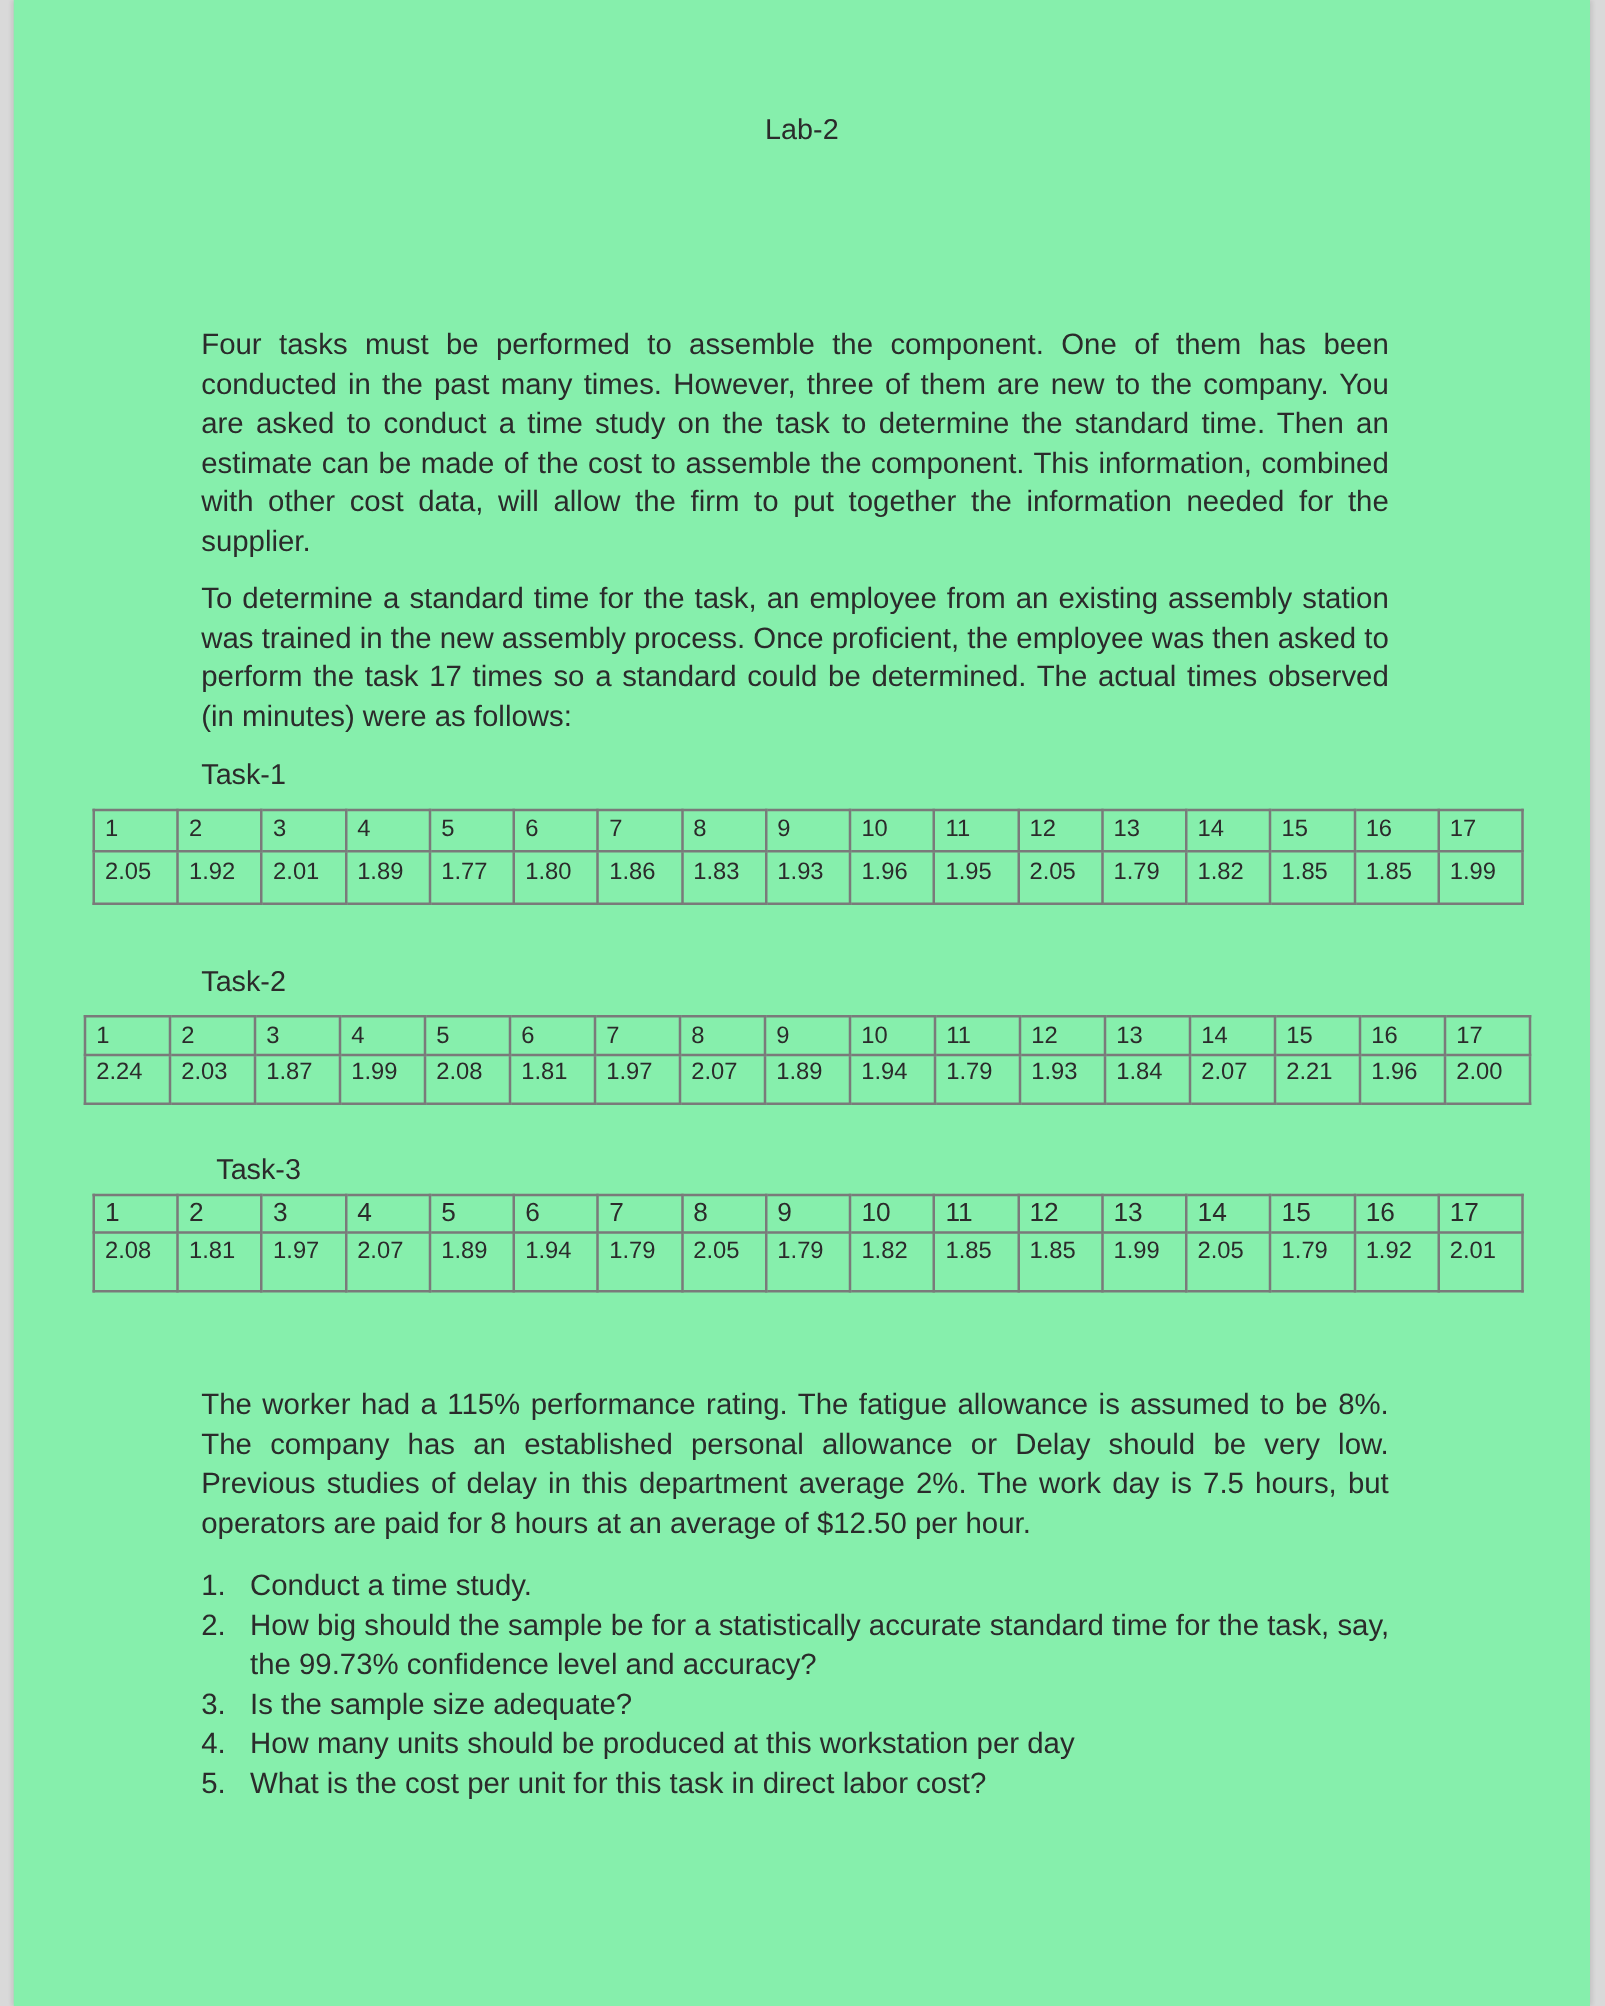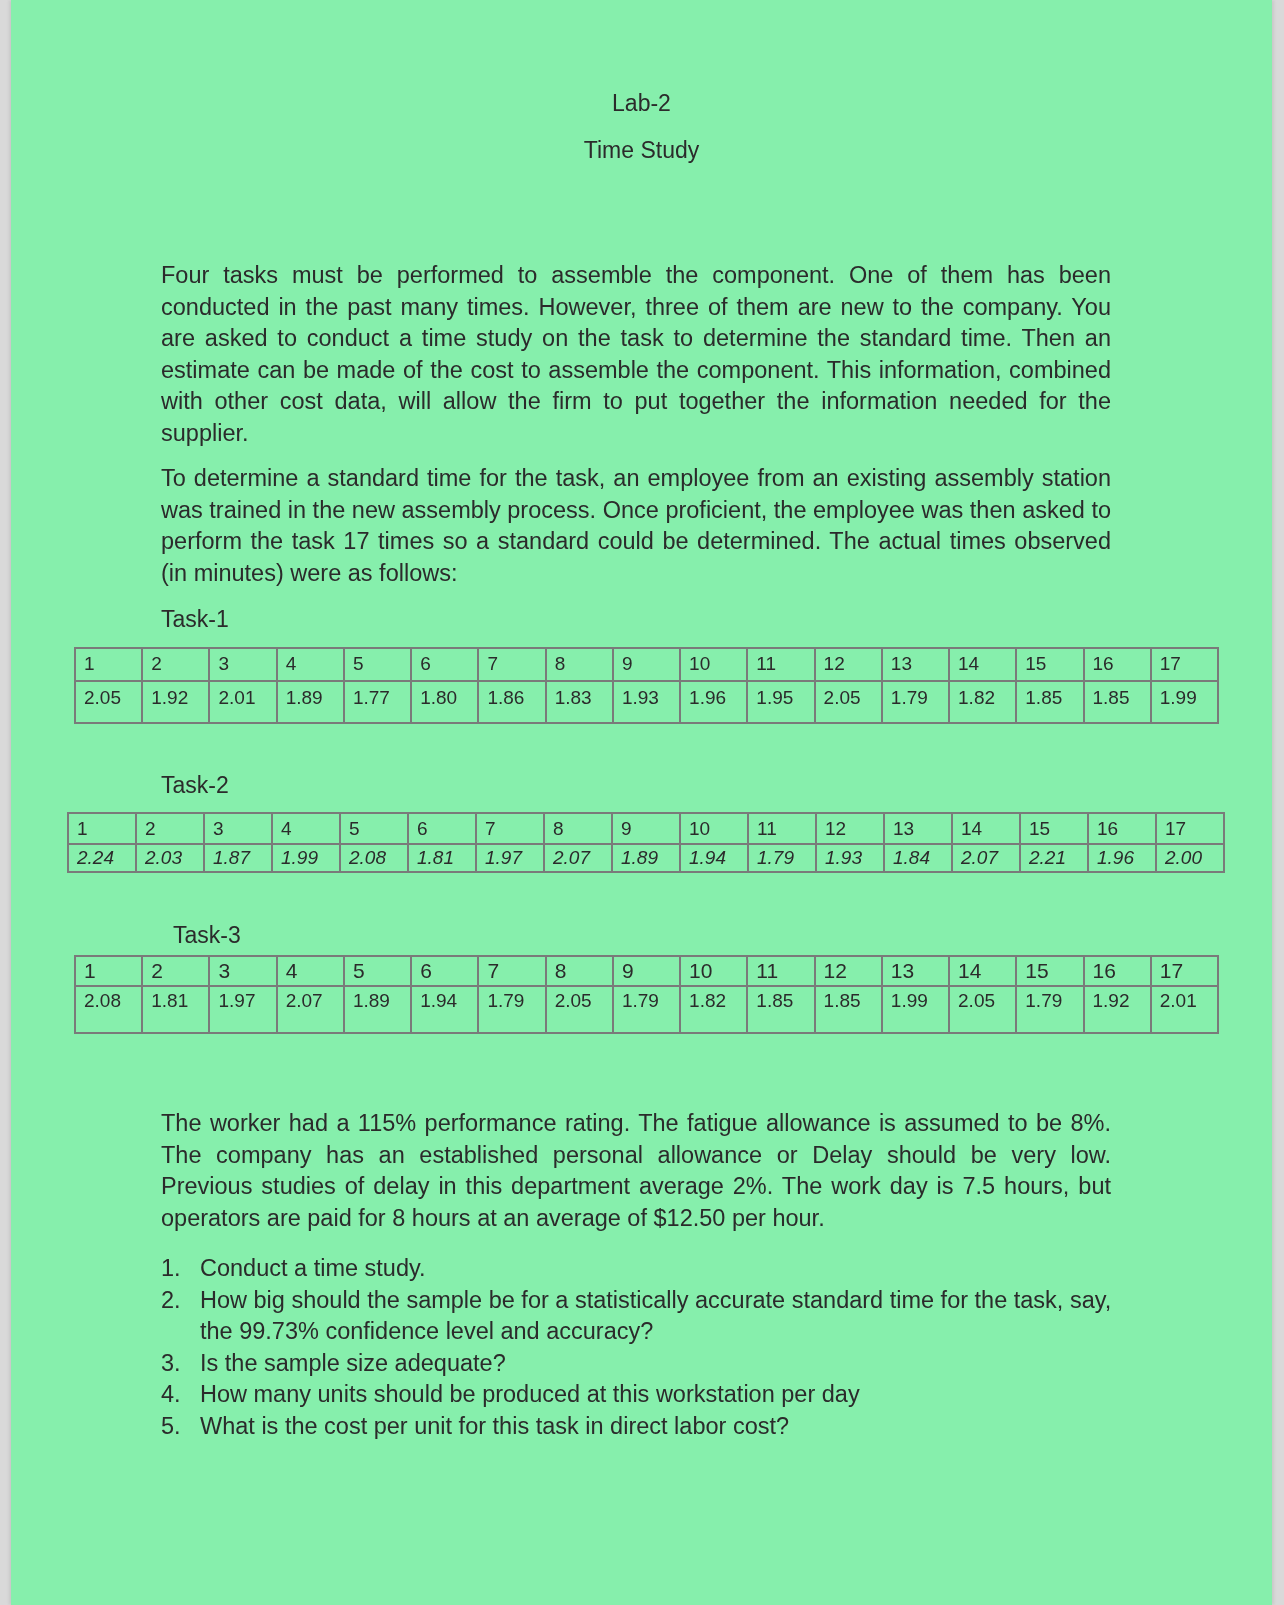--- a/index.html
+++ b/index.html
@@ -54,21 +54,21 @@
       padding: 0 0 0 8px;
       vertical-align: top;
       white-space: nowrap;
     }
     table.obs tr.hdr td { height: 33px; padding-top: 4px; }
     table.obs tr.val td { padding-top: 5px; }
     #t1 { left: 63px; top: 647px; width: 1145px; }
     #t1 tr.val td { height: 42px; }
     #t2 { left: 56px; top: 812px; width: 1158px; }
     #t2 tr.hdr td { height: 31px; }
-    #t2 tr.val td { height: 28px; padding-top: 2px; font-style: italic; }
+    #t2 tr.val td { height: 39px; padding-top: 2px; }
     #t3 { left: 63px; top: 955px; width: 1145px; font-size: 21px; }
     #t3 tr.hdr td { height: 30px; padding-top: 2px; }
     #t3 tr.val td { height: 47px; font-size: 19px; padding-top: 3px; }
     ol.questions {
       position: absolute;
       left: 150px;
       top: 1253px;
       width: 960px;
       font-size: 23.5px;
       line-height: 31.5px;
@@ -82,21 +82,20 @@
       width: 39px;
       flex: none;
     }
   </style>
 </head>
 <body>
 
 <div class="page">
 
   <div class="title" style="top:90px;">Lab-2</div>
-  <div class="title" style="top:137px;">Time Study</div>
 
   <p class="para" style="top:260px;">Four tasks must be performed to assemble the component. One of them has been conducted in the past many times. However, three of them are new to the company. You are asked to conduct a time study on the task to determine the standard time. Then an estimate can be made of the cost to assemble the component. This information, combined with other cost data, will allow the firm to put together the information needed for the supplier.</p>
   <p class="para" style="top:463px;">To determine a standard time for the task, an employee from an existing assembly station was trained in the new assembly process. Once proficient, the employee was then asked to perform the task 17 times so a standard could be determined. The actual times observed (in minutes) were as follows:</p>
 
   <div class="task-label" style="top:606px;">Task-1</div>
   <table class="obs" id="t1">
     <tbody>
         <tr class="hdr">
       <td>1</td>
       <td>2</td>

